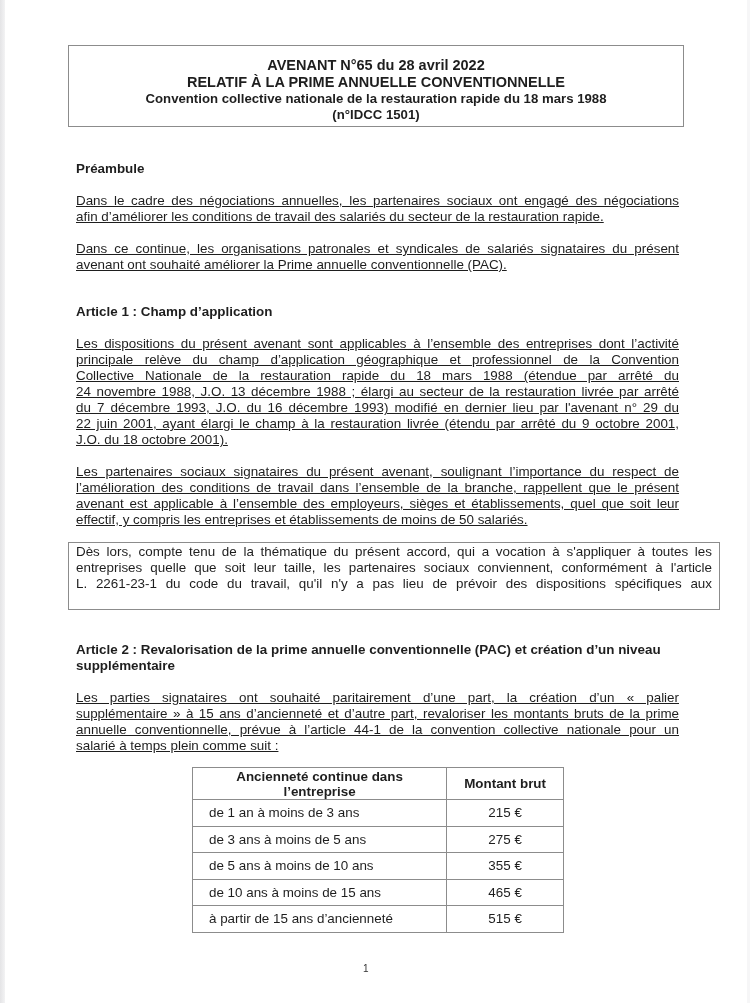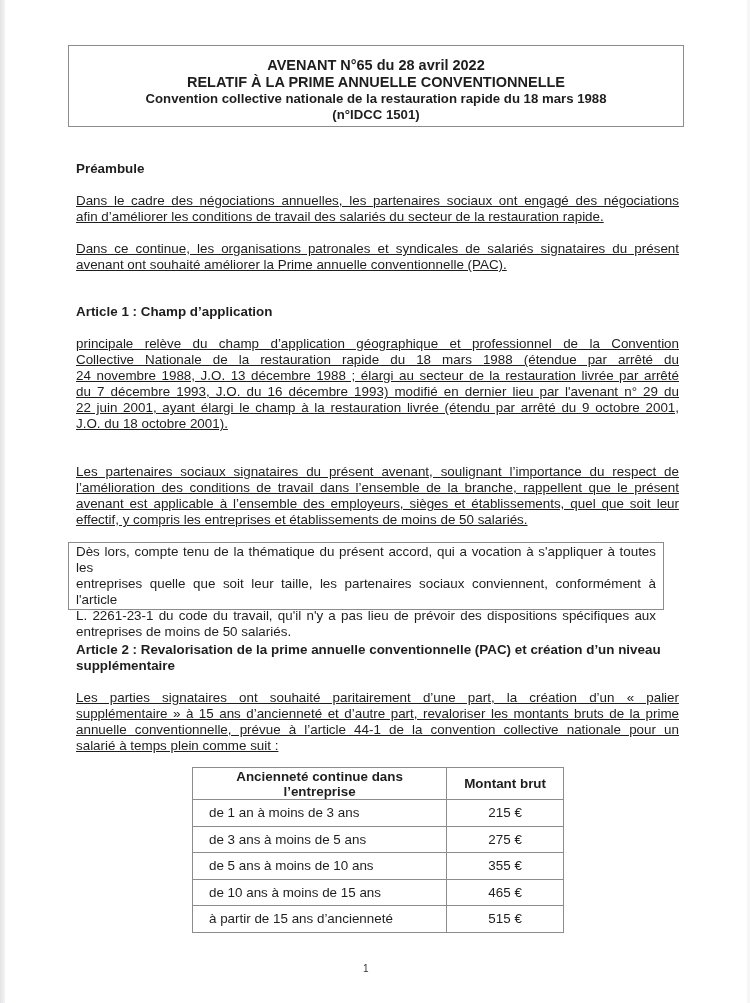--- a/index.html
+++ b/index.html
@@ -60,21 +60,21 @@
       text-align-last: left;
       text-decoration: underline;
     }
     .p span { display: block; }
     .p .j { text-align: justify; text-align-last: justify; }
     .p .l { text-align: left; text-align-last: left; }
     .boxed {
       position: absolute;
       left: 68px;
       top: 542px;
-      width: 596px;
+      width: 652px;
       height: 68px;
       border: 1.5px solid #8c8c8c;
       box-sizing: border-box;
       padding: 1px 7px 0 7px;
       font-size: 13.4px;
       line-height: 16px;
     }
     .boxed span { display: block; }
     .boxed .j { text-align: justify; text-align-last: justify; }
     .boxed .l { text-align: left; }
@@ -133,40 +133,40 @@
 </div>
 
 <div class="p" style="top:241px;">
   <span class="j">Dans ce continue, les organisations patronales et syndicales de salariés signataires du présent</span>
   <span class="l">avenant ont souhaité améliorer la Prime annuelle conventionnelle (PAC).</span>
 </div>
 
 <div class="h" style="top:304px;">Article 1 : Champ d’application</div>
 
 <div class="p" style="top:336px;">
+  <span class="j">Les dispositions du présent avenant sont applicables à l’ensemble des entreprises dont l’activité</span>
   <span class="j">principale relève du champ d’application géographique et professionnel de la Convention</span>
   <span class="j">Collective Nationale de la restauration rapide du 18 mars 1988 (étendue par arrêté du</span>
   <span class="j">24 novembre 1988, J.O. 13 décembre 1988 ; élargi au secteur de la restauration livrée par arrêté</span>
   <span class="j">du 7 décembre 1993, J.O. du 16 décembre 1993) modifié en dernier lieu par l'avenant n° 29 du</span>
   <span class="j">22 juin 2001, ayant élargi le champ à la restauration livrée (étendu par arrêté du 9 octobre 2001,</span>
   <span class="l">J.O. du 18 octobre 2001).</span>
 </div>
 
 <div class="p" style="top:464px;">
   <span class="j">Les partenaires sociaux signataires du présent avenant, soulignant l’importance du respect de</span>
   <span class="j">l’amélioration des conditions de travail dans l’ensemble de la branche, rappellent que le présent</span>
   <span class="j">avenant est applicable à l’ensemble des employeurs, sièges et établissements, quel que soit leur</span>
   <span class="l">effectif, y compris les entreprises et établissements de moins de 50 salariés.</span>
 </div>
 
 <div class="boxed">
   <span class="j">Dès lors, compte tenu de la thématique du présent accord, qui a vocation à s'appliquer à toutes les</span>
   <span class="j">entreprises quelle que soit leur taille, les partenaires sociaux conviennent, conformément à l'article</span>
   <span class="j">L. 2261-23-1 du code du travail, qu'il n'y a pas lieu de prévoir des dispositions spécifiques aux</span>
-  <span class="l">entreprises de moins de 50 salariés.</span>
 </div>
 
 <div class="h" style="top:642px; width:603px;">
   <div>Article 2 : Revalorisation de la prime annuelle conventionnelle (PAC) et création d’un niveau</div>
   <div>supplémentaire</div>
 </div>
 
 <div class="p" style="top:690px;">
   <span class="j">Les parties signataires ont souhaité paritairement d’une part, la création d’un « palier</span>
   <span class="j">supplémentaire » à 15 ans d’ancienneté et d’autre part, revaloriser les montants bruts de la prime</span>

